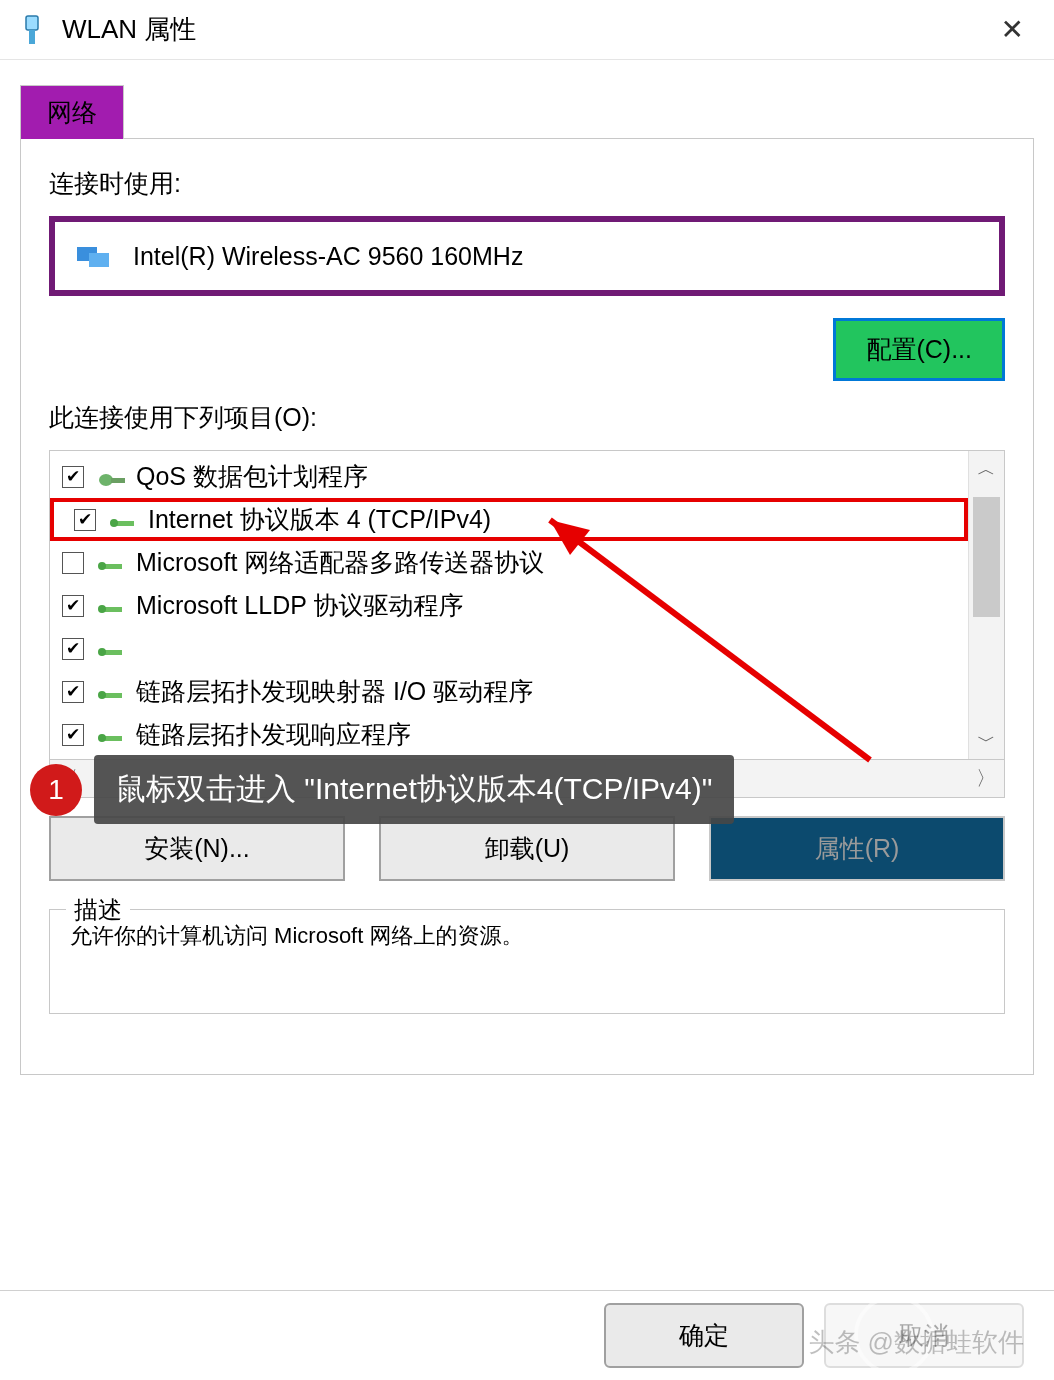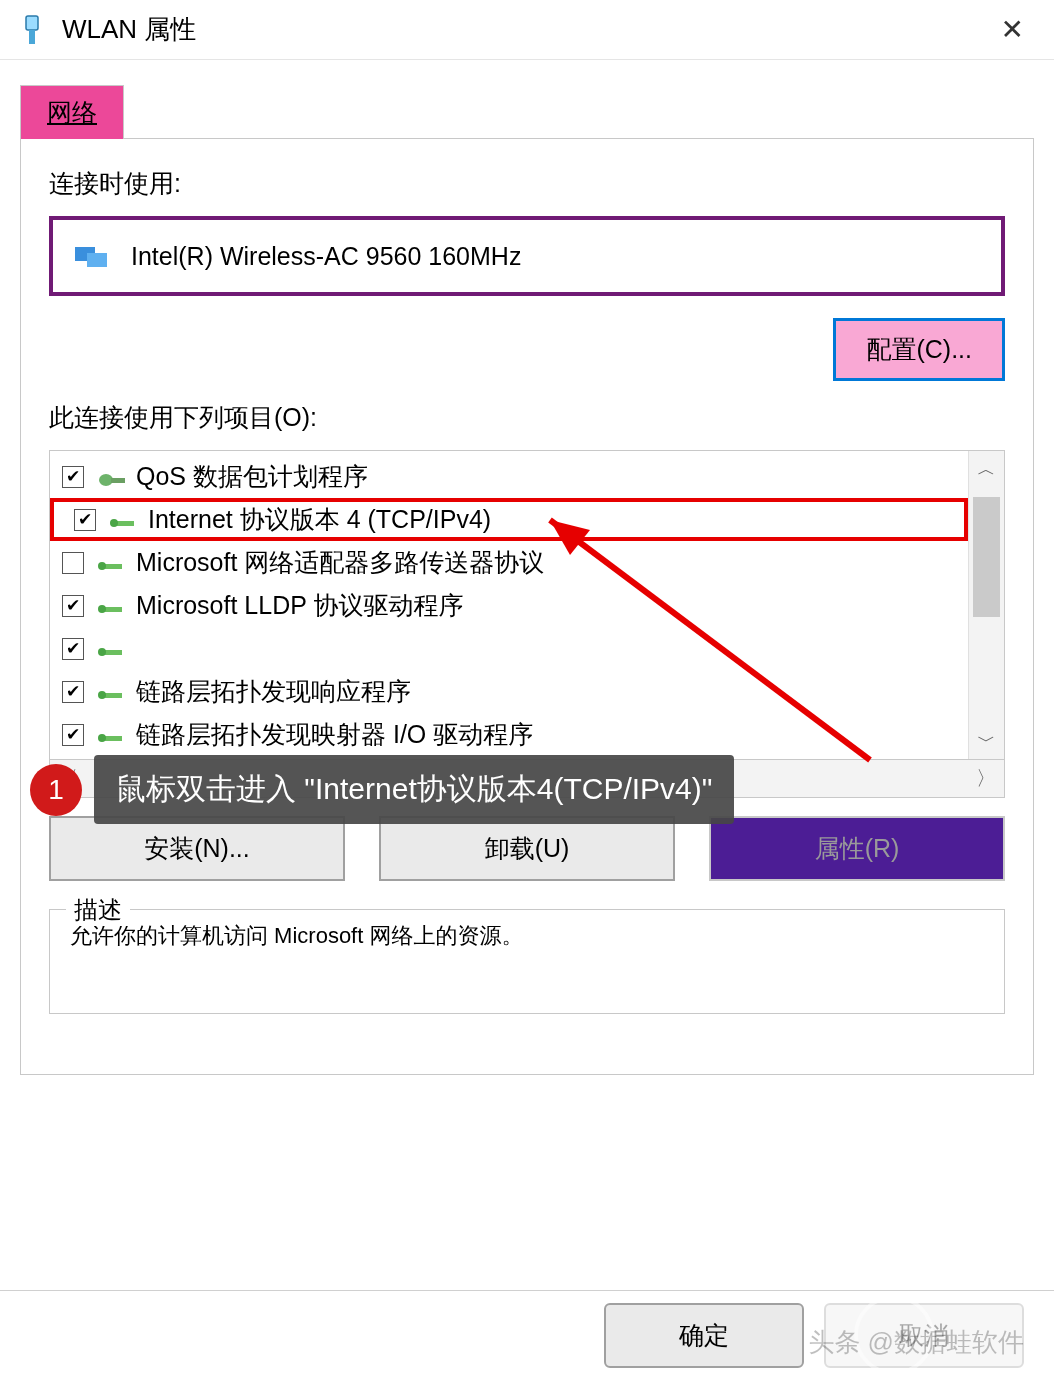--- a/index.html
+++ b/index.html
@@ -36,40 +36,39 @@
   cursor: pointer;
   padding: 4px 10px;
 }
 .content {
   padding: 24px 20px 20px 20px;
 }
 .tab-row { display: flex; }
 .tab {
   border: 1px solid #c8c8c8;
   border-bottom: none;
-  background: #ec4899;
+  background: #a21caf;
   padding: 10px 26px;
   font-size: 25px;
   position: relative;
   z-index: 2;
   top: 1px;
-  text-decoration: underline;
 }
 .tab-panel {
   border: 1px solid #c8c8c8;
   padding: 28px 28px 60px 28px;
   background: #fff;
 }
 .label {
   font-size: 25px;
   color: #000;
   margin-bottom: 16px;
 }
 .adapter-box {
-  border: 4px solid #701a75;
+  border: 6px solid #701a75;
   height: 80px;
   display: flex;
   align-items: center;
   padding: 0 20px;
   margin-bottom: 22px;
 }
 .net-icon {
   width: 36px; height: 30px;
   margin-right: 22px;
 }
@@ -84,26 +83,26 @@
 .btn {
   border: 2px solid #a0a0a0;
   background: #eaeaea;
   font-size: 25px;
   padding: 12px 30px;
   cursor: pointer;
   text-align: center;
 }
 .btn-focus {
   border: 3px solid #0078d7;
-  background: #f9a8d4;
+  background: #22c55e;
 }
 .btn-disabled {
   color: #9a9a9a;
   border: 2px solid #c8c8c8;
-  background: #4c1d95;
+  background: #0c4a6e;
   cursor: default;
 }
 .listbox-wrap {
   border: 1px solid #c8c8c8;
   height: 310px;
   display: flex;
   margin-bottom: 28px;
   position: relative;
 }
 .listbox {
@@ -359,29 +358,29 @@
                 <rect x="4" y="8" width="22" height="5" fill="#6bbf5f"></rect>
                 <ellipse cx="6" cy="10" rx="4" ry="4" fill="#4aa546"></ellipse>
               </svg></span>
           </div>
           <div class="list-item">
             <span class="chk on"></span>
             <span class="item-icon"><svg viewBox="0 0 30 20">
                 <rect x="4" y="8" width="22" height="5" fill="#6bbf5f"></rect>
                 <ellipse cx="6" cy="10" rx="4" ry="4" fill="#4aa546"></ellipse>
               </svg></span>
+            <span>链路层拓扑发现映射器 I/O 驱动程序</span>
+          </div>
+          <div class="list-item">
+            <span class="chk on"></span>
+            <span class="item-icon"><svg viewBox="0 0 30 20">
+                <rect x="4" y="8" width="22" height="5" fill="#6bbf5f"></rect>
+                <ellipse cx="6" cy="10" rx="4" ry="4" fill="#4aa546"></ellipse>
+              </svg></span>
             <span>链路层拓扑发现响应程序</span>
-          </div>
-          <div class="list-item">
-            <span class="chk on"></span>
-            <span class="item-icon"><svg viewBox="0 0 30 20">
-                <rect x="4" y="8" width="22" height="5" fill="#6bbf5f"></rect>
-                <ellipse cx="6" cy="10" rx="4" ry="4" fill="#4aa546"></ellipse>
-              </svg></span>
-            <span>链路层拓扑发现映射器 I/O 驱动程序</span>
           </div>
         </div>
       <div class="scrollbar">
         <div class="scroll-btn">︿</div>
         <div class="scroll-track">
           <div class="scroll-thumb"></div>
         </div>
         <div class="scroll-btn">﹀</div>
       </div>
     </div>

